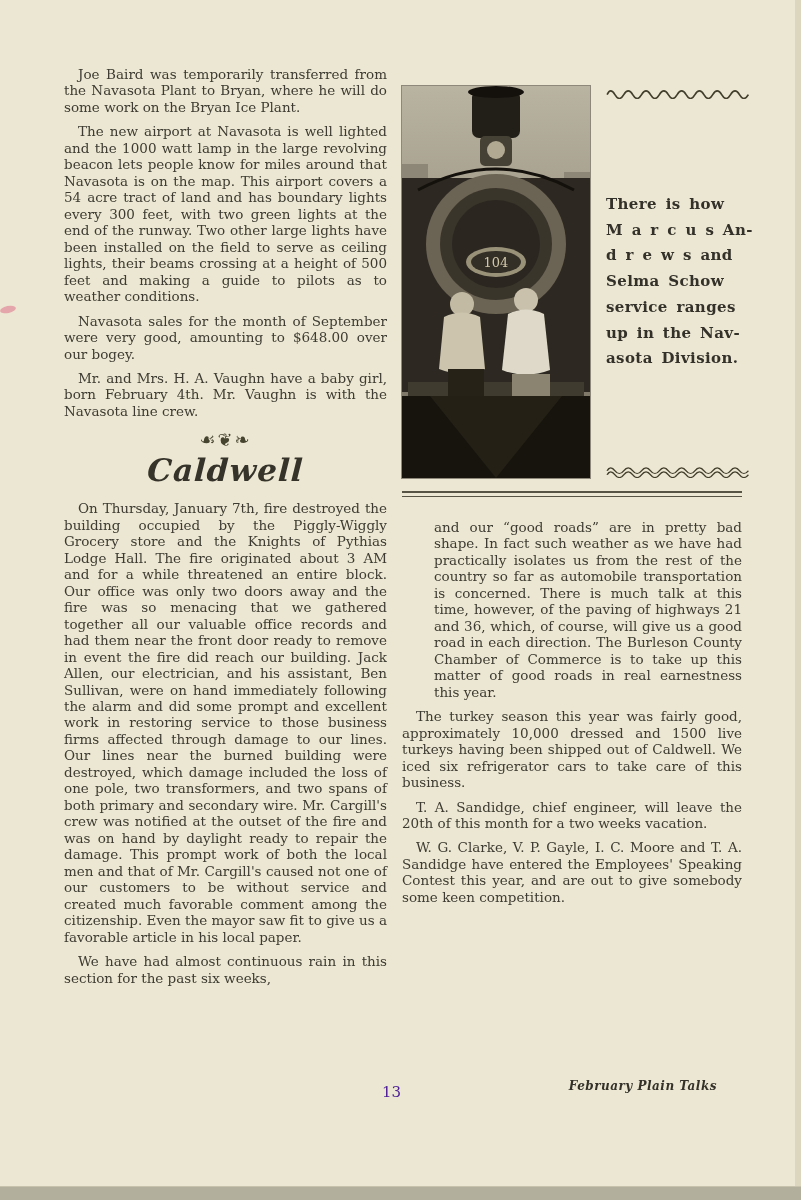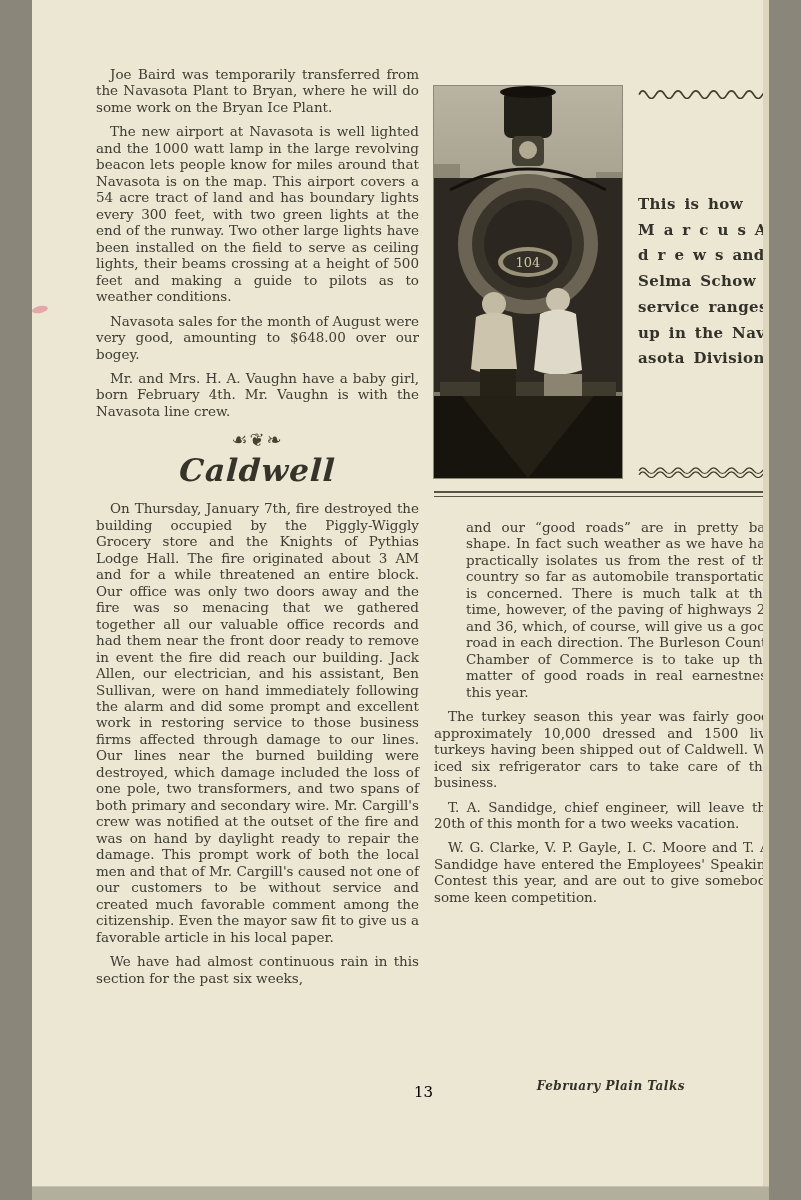--- a/index.html
+++ b/index.html
@@ -1,17 +1,17 @@
 <!DOCTYPE html>
 <html><head>
 <meta charset="utf-8">
 <style>
   html,body{margin:0;padding:0;background:#8a877a;}
   .page{
-    position:relative;width:737px;height:1200px;margin:0 auto;
+    position:relative;width:801px;height:1200px;margin:0 auto;
     background:#ece7d2;overflow:hidden;
     font-family:"DejaVu Serif", serif;color:#3d3b32;
   }
   
   .left-col{position:absolute;left:64px;top:66px;width:323px;}
   .right-col{position:absolute;left:402px;top:86px;width:340px;}
   p.para{
     margin:0 0 8px 0;font-size:13.5px;line-height:1.22;
     text-align:justify;text-indent:14px;
   }
@@ -38,21 +38,21 @@
     font-weight:bold;font-size:15px;line-height:1.72;color:#33312a;
     letter-spacing:0.4px;word-spacing:3px;
   }
   .caption-line{white-space:nowrap;}
   .double-rule{
     margin-top:13px;height:3px;
     border-top:2px solid #575446;border-bottom:1px solid #575446;
   }
   .right-paras{margin-top:22px;}
   
-  .page-number{position:absolute;left:382px;top:1083px;font-size:15px;color:#000000;}
+  .page-number{position:absolute;left:382px;top:1083px;font-size:15px;color:#4c1d95;}
   .footer-title{
     position:absolute;right:84px;top:1079px;font-size:12px;
     font-weight:bold;font-style:italic;color:#33312a;letter-spacing:0.5px;
   }
   
   .smudge{
     position:absolute;left:0px;top:306px;width:16px;height:7px;
     background:#e39aa4;border-radius:50%;transform:rotate(-12deg);opacity:.85;
   }
   .edge-bottom{
@@ -64,21 +64,21 @@
   }
 </style>
 </head>
 <body>
 
 <div class="page">
 
   <div class="left-col">
     <p class="para">Joe Baird was temporarily transferred from the Navasota Plant to Bryan, where he will do some work on the Bryan Ice Plant.</p>
     <p class="para">The new airport at Navasota is well lighted and the 1000 watt lamp in the large revolving beacon lets people know for miles around that Navasota is on the map. This airport covers a 54 acre tract of land and has boundary lights every 300 feet, with two green lights at the end of the runway. Two other large lights have been installed on the field to serve as ceiling lights, their beams crossing at a height of 500 feet and making a guide to pilots as to weather conditions.</p>
-    <p class="para">Navasota sales for the month of August were very good, amounting to $648.00 over our bogey.</p>
+    <p class="para">Navasota sales for the month of September were very good, amounting to $648.00 over our bogey.</p>
     <p class="para">Mr. and Mrs. H. A. Vaughn have a baby girl, born February 4th. Mr. Vaughn is with the Navasota line crew.</p>
 
     <div class="ornament">☙❦❧</div>
     <div class="section-title">Caldwell</div>
 
     <p class="para">On Thursday, January 7th, fire destroyed the building occupied by the Piggly-Wiggly Grocery store and the Knights of Pythias Lodge Hall. The fire originated about 3 AM and for a while threatened an entire block. Our office was only two doors away and the fire was so menacing that we gathered together all our valuable office records and had them near the front door ready to remove in event the fire did reach our building. Jack Allen, our electrician, and his assistant, Ben Sullivan, were on hand immediately following the alarm and did some prompt and excellent work in restoring service to those business firms affected through damage to our lines. Our lines near the burned building were destroyed, which damage included the loss of one pole, two transformers, and two spans of both primary and secondary wire. Mr. Cargill's crew was notified at the outset of the fire and was on hand by daylight ready to repair the damage. This prompt work of both the local men and that of Mr. Cargill's caused not one of our customers to be without service and created much favorable comment among the citizenship. Even the mayor saw fit to give us a favorable article in his local paper.</p>
     <p class="para">We have had almost continuous rain in this section for the past six weeks,</p>
   </div>
 
   <div class="right-col">
@@ -129,21 +129,21 @@
         <rect x="0" y="310" width="188" height="82" fill="#17140e"></rect>
         <path d="M28 310 L94 392 L160 310 Z" fill="#242015"></path>
       </svg>
 
       <div class="caption-col">
         <svg class="squiggle" viewBox="0 0 132 12" preserveAspectRatio="none">
           <path d="M1 8 Q4 1 8 8 T16 8 T24 8 T32 8 T40 8 T48 8 T56 8 T64 8 T72 8 T80 8 T88 8 T96 8 T104 8 T112 8 T120 8 T128 8" stroke="#433f2d" stroke-width="1.5" fill="none"></path>
         </svg>
 
         <div class="caption">
-          <div class="caption-line">This is how</div>
+          <div class="caption-line">There is how</div>
           <div class="caption-line">M a r c u s  An-</div>
           <div class="caption-line">d r e w s  and</div>
           <div class="caption-line">Selma  Schow</div>
           <div class="caption-line">service  ranges</div>
           <div class="caption-line">up in the Nav-</div>
           <div class="caption-line">asota Division.</div>
         </div>
 
         <svg class="squiggle" viewBox="0 0 132 16" preserveAspectRatio="none">
           <path d="M1 7 Q4 0 8 7 T16 7 T24 7 T32 7 T40 7 T48 7 T56 7 T64 7 T72 7 T80 7 T88 7 T96 7 T104 7 T112 7 T120 7 T128 7" stroke="#433f2d" stroke-width="1.4" fill="none"></path>

